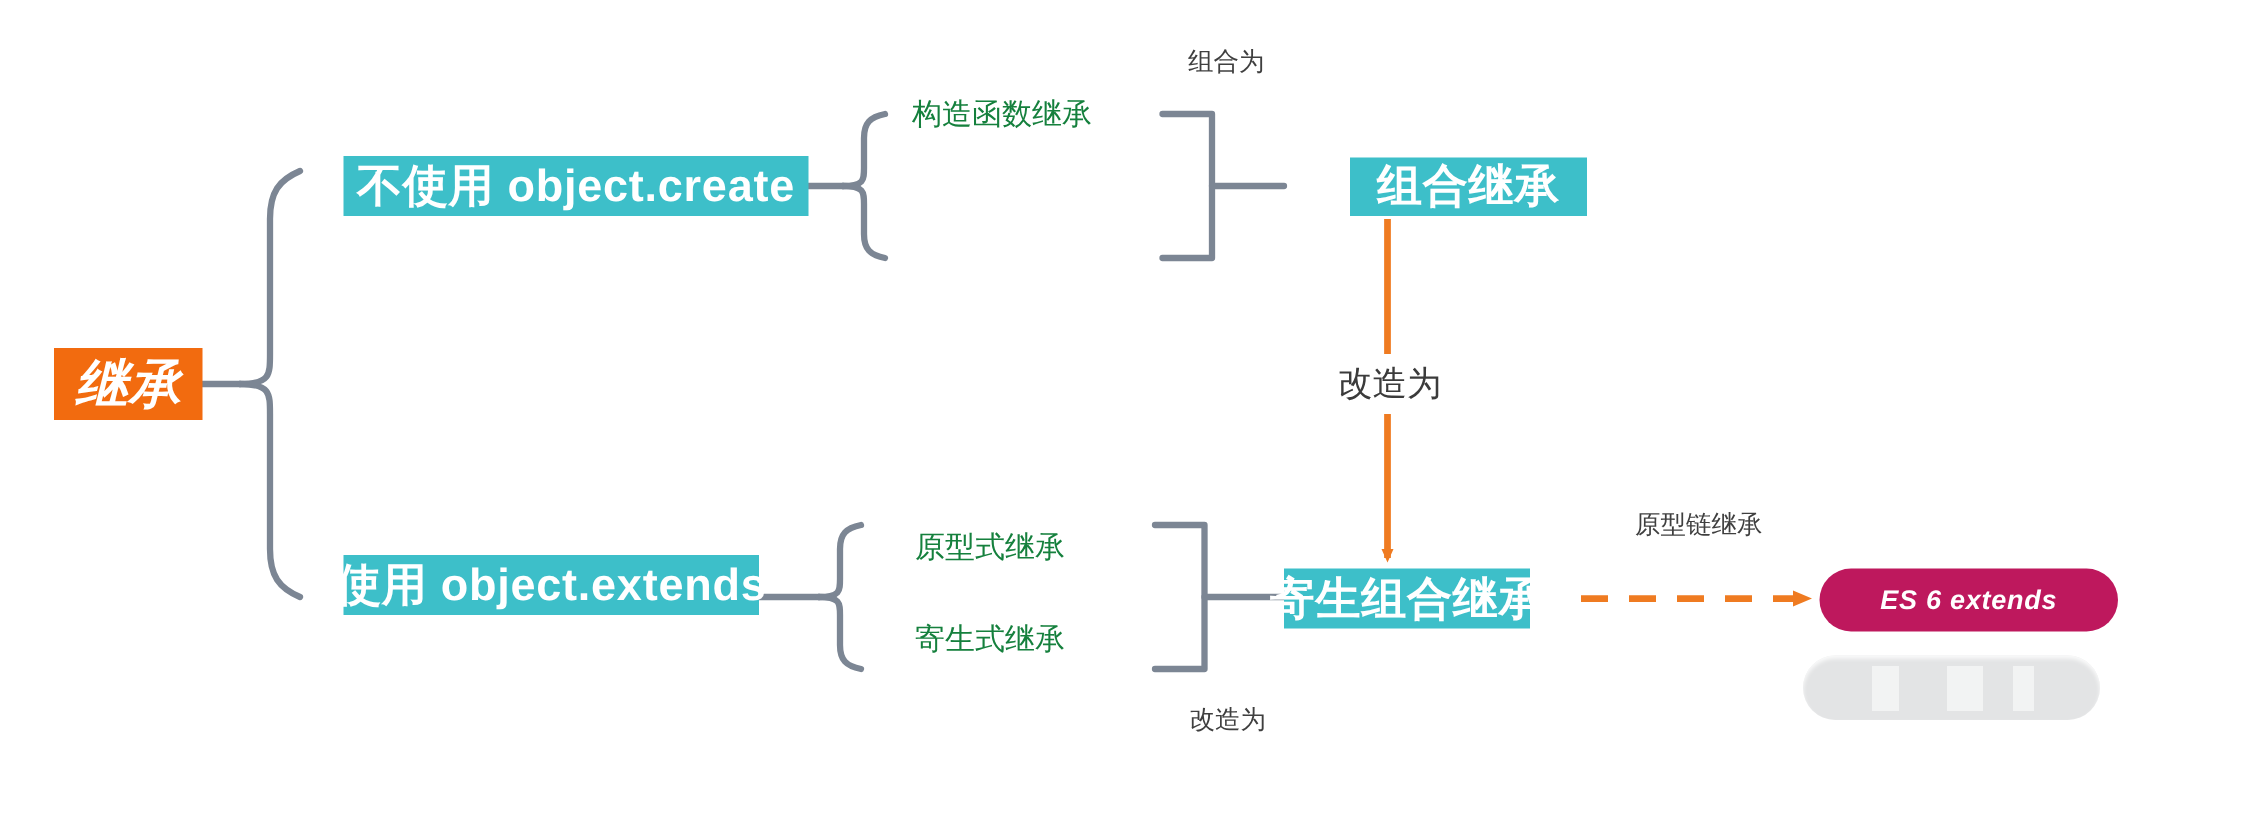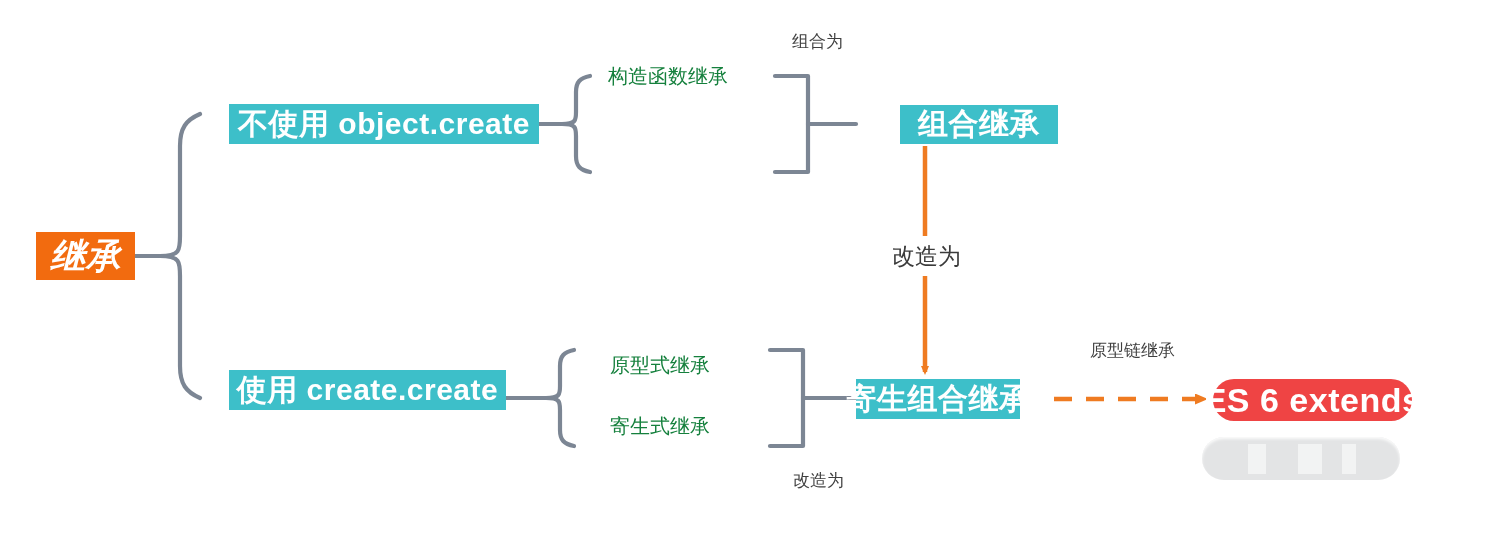--- a/index.html
+++ b/index.html
@@ -36,23 +36,24 @@
     background: #F26B0F;
     font-size: 35px;
     font-style: italic;
     padding: 0 12px;
   }
   .node-teal {
     background: #3DBFC9;
     font-size: 30px;
   }
   .node-pill {
-    background: #ef4444;
+    background: #be185d;
     border-radius: 40px;
-    font-size: 34px;
+    font-size: 18px;
+    font-style: italic;
   }
   .pill-shadow {
     position: absolute;
     background: #E3E4E5;
     border-radius: 40px;
     box-shadow: inset 0 2px 3px rgba(255,255,255,0.85);
   }
   .pill-shadow .glint {
     position: absolute;
     background: #F2F3F3;
@@ -132,21 +133,21 @@
   <div class="node node-teal" style="left:229px; top:104px; width:310px; height:40px;">不使用 object.create</div>
 
   <div class="label" style="left:608px; top:76px; transform:translateY(-50%);">构造函数继承</div>
 
   <div class="label label-sm" style="left:792px; top:41px; transform:translateY(-50%);">组合为</div>
 
   <div class="node node-teal" style="left:900px; top:105px; width:158px; height:39px;">组合继承</div>
 
   <div class="label label-conn" style="left:886px; top:256px; transform:translateY(-50%);">改造为</div>
 
-  <div class="node node-teal" style="left:229px; top:370px; width:277px; height:40px;">使用 create.create</div>
+  <div class="node node-teal" style="left:229px; top:370px; width:277px; height:40px;">使用 object.extends</div>
 
   <div class="label" style="left:610px; top:365px; transform:translateY(-50%);">原型式继承</div>
   <div class="label" style="left:610px; top:426px; transform:translateY(-50%);">寄生式继承</div>
 
   <div class="label label-sm" style="left:793px; top:480px; transform:translateY(-50%);">改造为</div>
 
   <div class="node node-teal" style="left:856px; top:379px; width:164px; height:40px;">寄生组合继承</div>
 
   <div class="label label-sm" style="left:1090px; top:350px; transform:translateY(-50%);">原型链继承</div>
 

